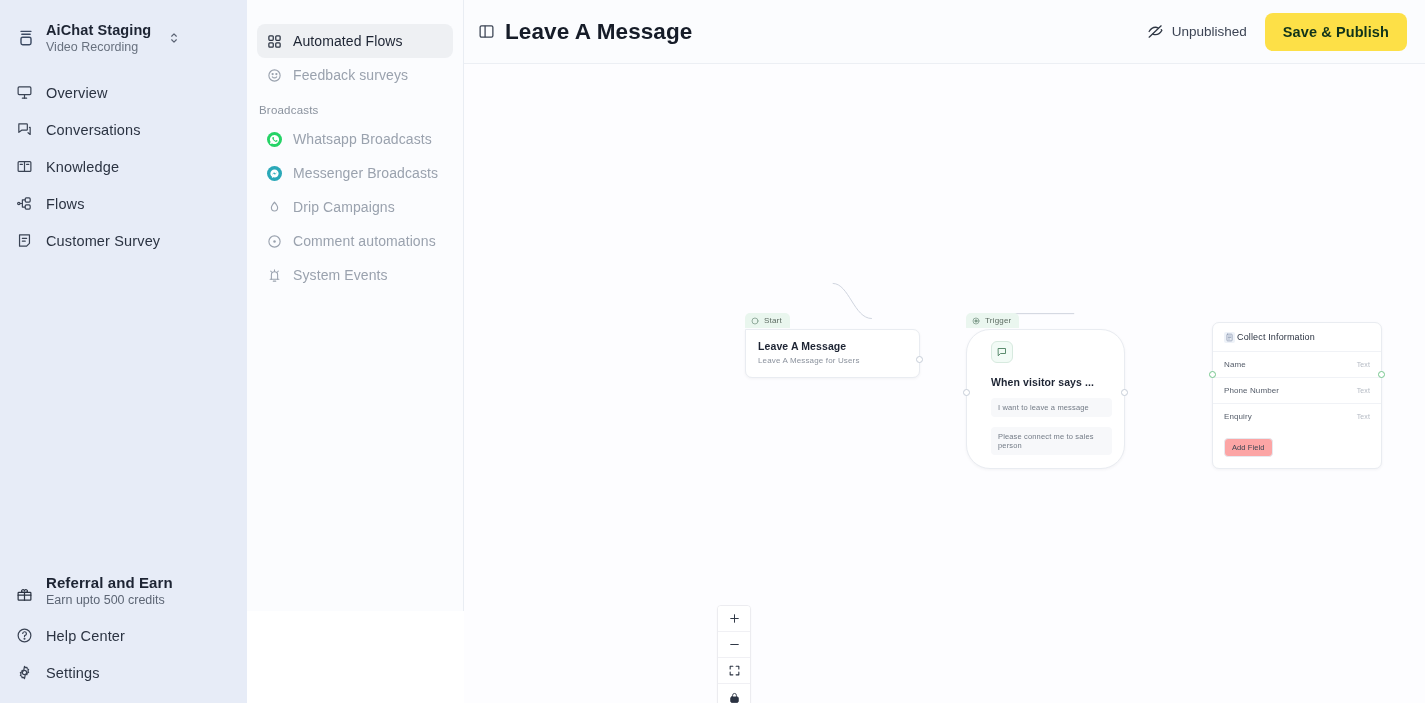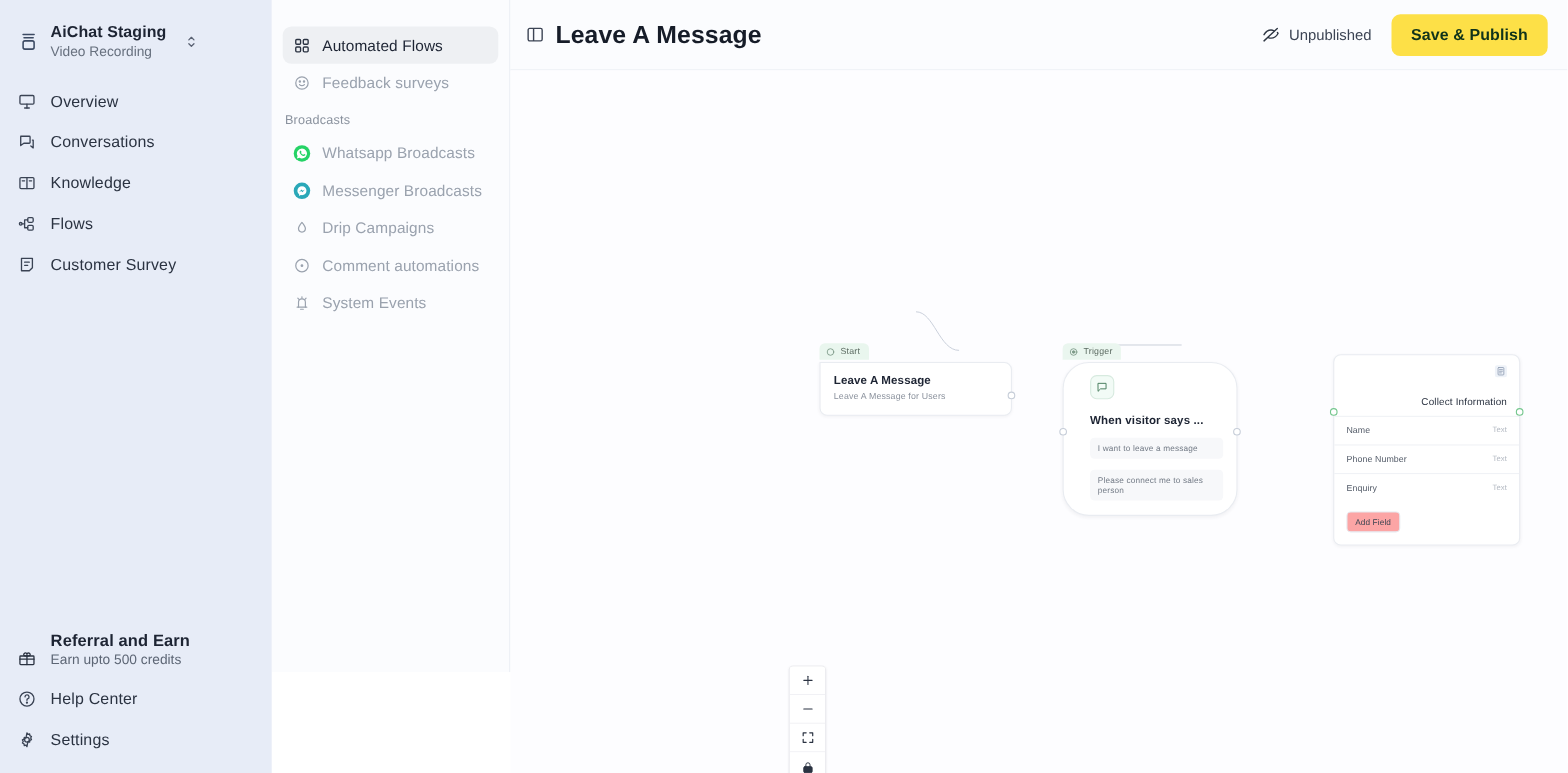--- a/index.html
+++ b/index.html
@@ -31,21 +31,21 @@
   .nav { margin-top: 12px; display: flex; flex-direction: column; }
   .nav-item {
     display: flex; align-items: center; gap: 13px;
     padding: 10px 16px; font-size: 14.5px; color: #2b3342;
     cursor: pointer; letter-spacing: .15px;
   }
   .nav-item .ico { width: 17px; height: 17px; flex: 0 0 17px; color: #3a4354; }
 
   .sidebar-bottom { margin-top: auto; padding-bottom: 12px; }
   .referral {
-    display: flex; align-items: flex-end; gap: 13px;
+    display: flex; align-items: center; gap: 13px;
     padding: 8px 16px 10px 16px; cursor: pointer;
   }
   .referral .ico { width: 17px; height: 17px; flex: 0 0 17px; margin-top: 7px; color: #2b3342; }
   .ref-title { font-size: 15px; font-weight: 700; color: #1d2433; letter-spacing: .1px; }
   .ref-sub { font-size: 12.5px; color: #5d6personal; color:#5d6675; margin-top: 2px; }
 
   
   .panel {
     width: 217px; flex: 0 0 217px; height: 611px;
     background: #fbfcfe;
@@ -128,24 +128,23 @@
   .trig-title { font-size: 10.5px; font-weight: 700; color: #1d2433; margin-top: 13px; letter-spacing: .1px; }
   .chip {
     background: #f7f8fa; border-radius: 4px; font-size: 7.5px; color: #737b86;
     padding: 5px 7px; margin-top: 10px; letter-spacing: .15px; display: block;
   }
 
   
   .node-collect { left: 748px; top: 258px; width: 170px; }
   .node-collect .node-card { padding: 0; }
   .ci-header {
-    display: flex; align-items: flex-end; gap: 17px;
+    display: flex; align-items: flex-start; gap: 2px;
     padding: 9px 11px 8px 11px; font-size: 9px; color: #2c3442;
     letter-spacing: .15px;
-    flex-direction: column;
   }
   .ci-header .ico {
     width: 11px; height: 11px; flex: 0 0 11px; color: #8e9bb3;
     background: #eef2f8; border-radius: 2px; padding: 1px;
   }
   .ci-row {
     display: flex; align-items: center; justify-content: space-between;
     padding: 8px 11px; border-top: 1px solid #f0f2f6;
     font-size: 8px; color: #545c69; letter-spacing: .1px;
   }

